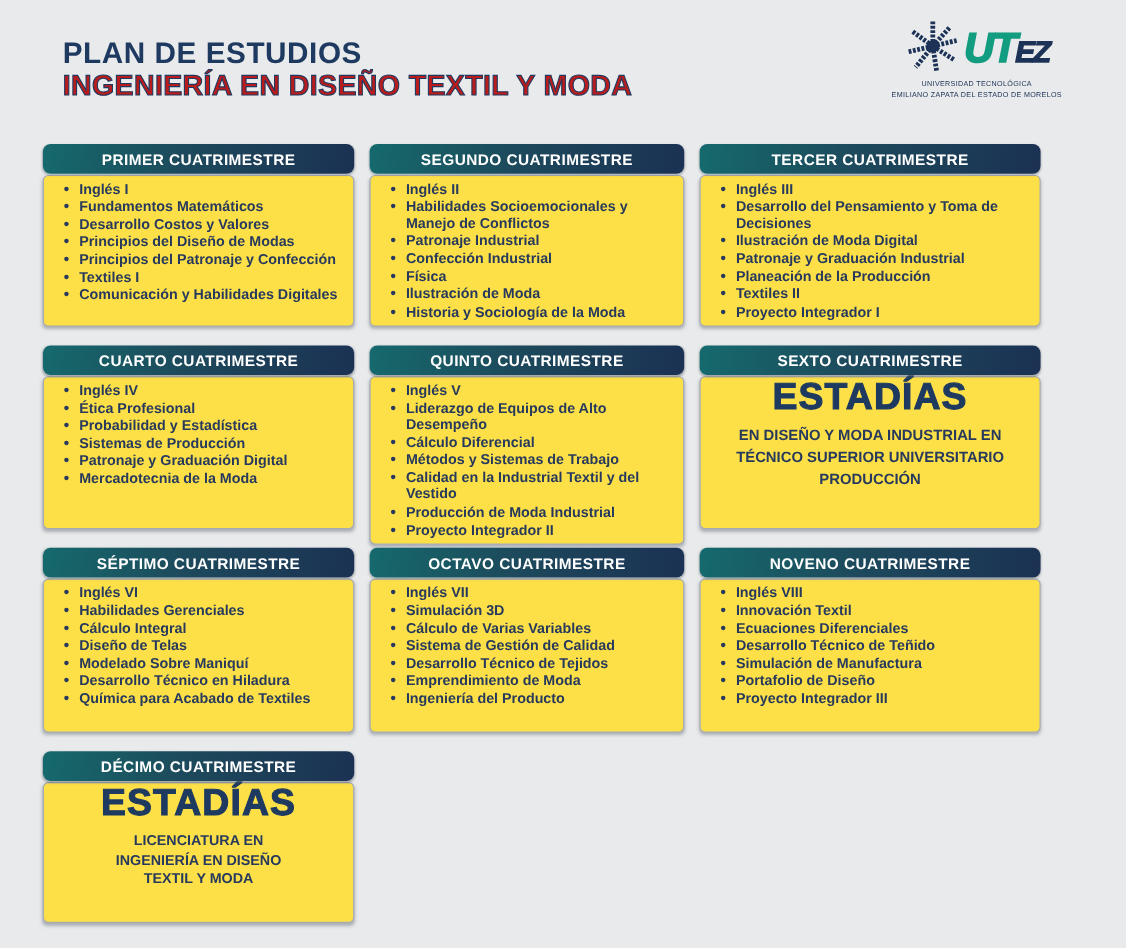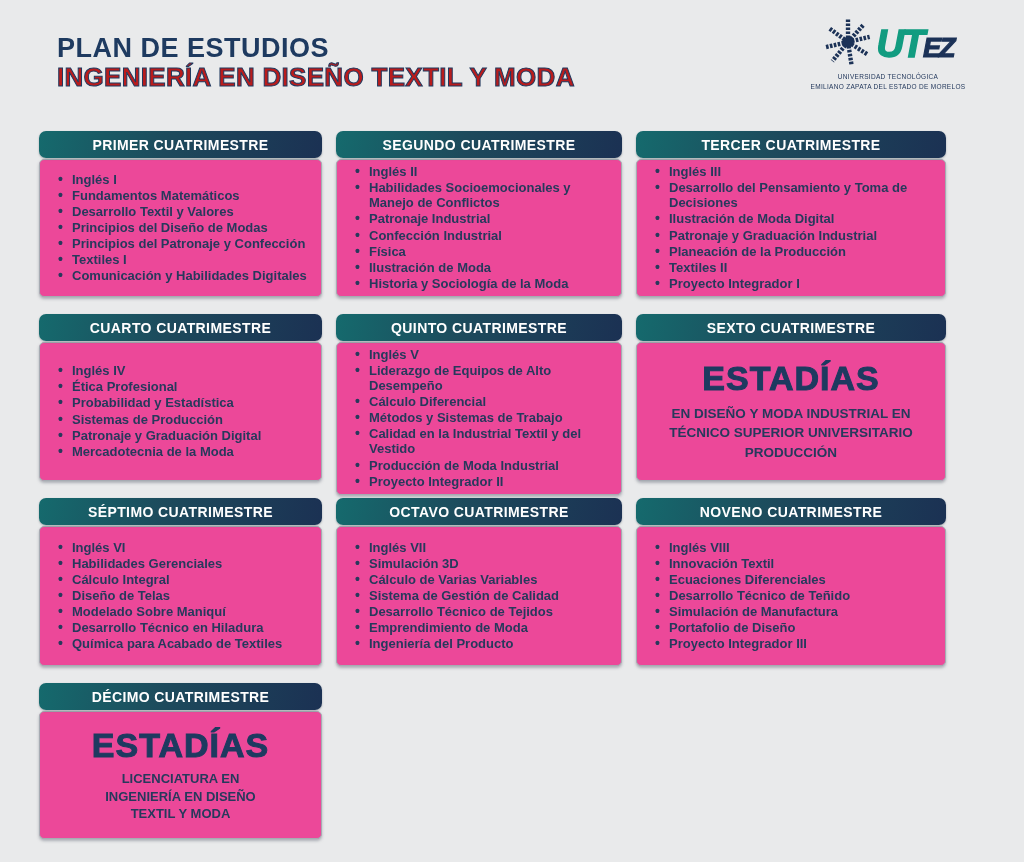--- a/index.html
+++ b/index.html
@@ -43,26 +43,26 @@
     border-radius:7px;
     background:linear-gradient(100deg,#156a6d 0%,#1d4a5c 45%,#1b3153 100%);
     color:#ffffff;
     display:flex;align-items:center;justify-content:center;
     font-size:14px;font-weight:700;letter-spacing:.4px;
     box-shadow:0 1px 2px rgba(80,90,100,.45);
     position:relative;z-index:2;
   }
   .card-body{
     flex:1;
-    background:#ec4899;
+    background:#fde047;
     border:1px solid #a6abb2;
     border-radius:5px;
     margin-top:1px;
     box-shadow:0 2px 3px rgba(120,126,136,.55);
-    display:flex;flex-direction:column;justify-content:center;
+    display:flex;flex-direction:column;
     position:relative;z-index:1;
   }
   ul.course-list{
     margin:0;padding:4px 8px 4px 16px;
     list-style:none;
   }
   ul.course-list li{
     position:relative;
     padding-left:16px;
     color:#27395c;
@@ -119,21 +119,21 @@
 </div>
 
 <div class="grid">
 
   <div class="card">
     <div class="card-header">PRIMER CUATRIMESTRE</div>
     <div class="card-body">
       <ul class="course-list">
           <li>Inglés I</li>
           <li>Fundamentos Matemáticos</li>
-          <li>Desarrollo Textil y Valores</li>
+          <li>Desarrollo Costos y Valores</li>
           <li>Principios del Diseño de Modas</li>
           <li>Principios del Patronaje y Confección</li>
           <li>Textiles I</li>
           <li>Comunicación y Habilidades Digitales</li>
         </ul>
     </div>
   </div>
 
   <div class="card">
     <div class="card-header">SEGUNDO CUATRIMESTRE</div>

